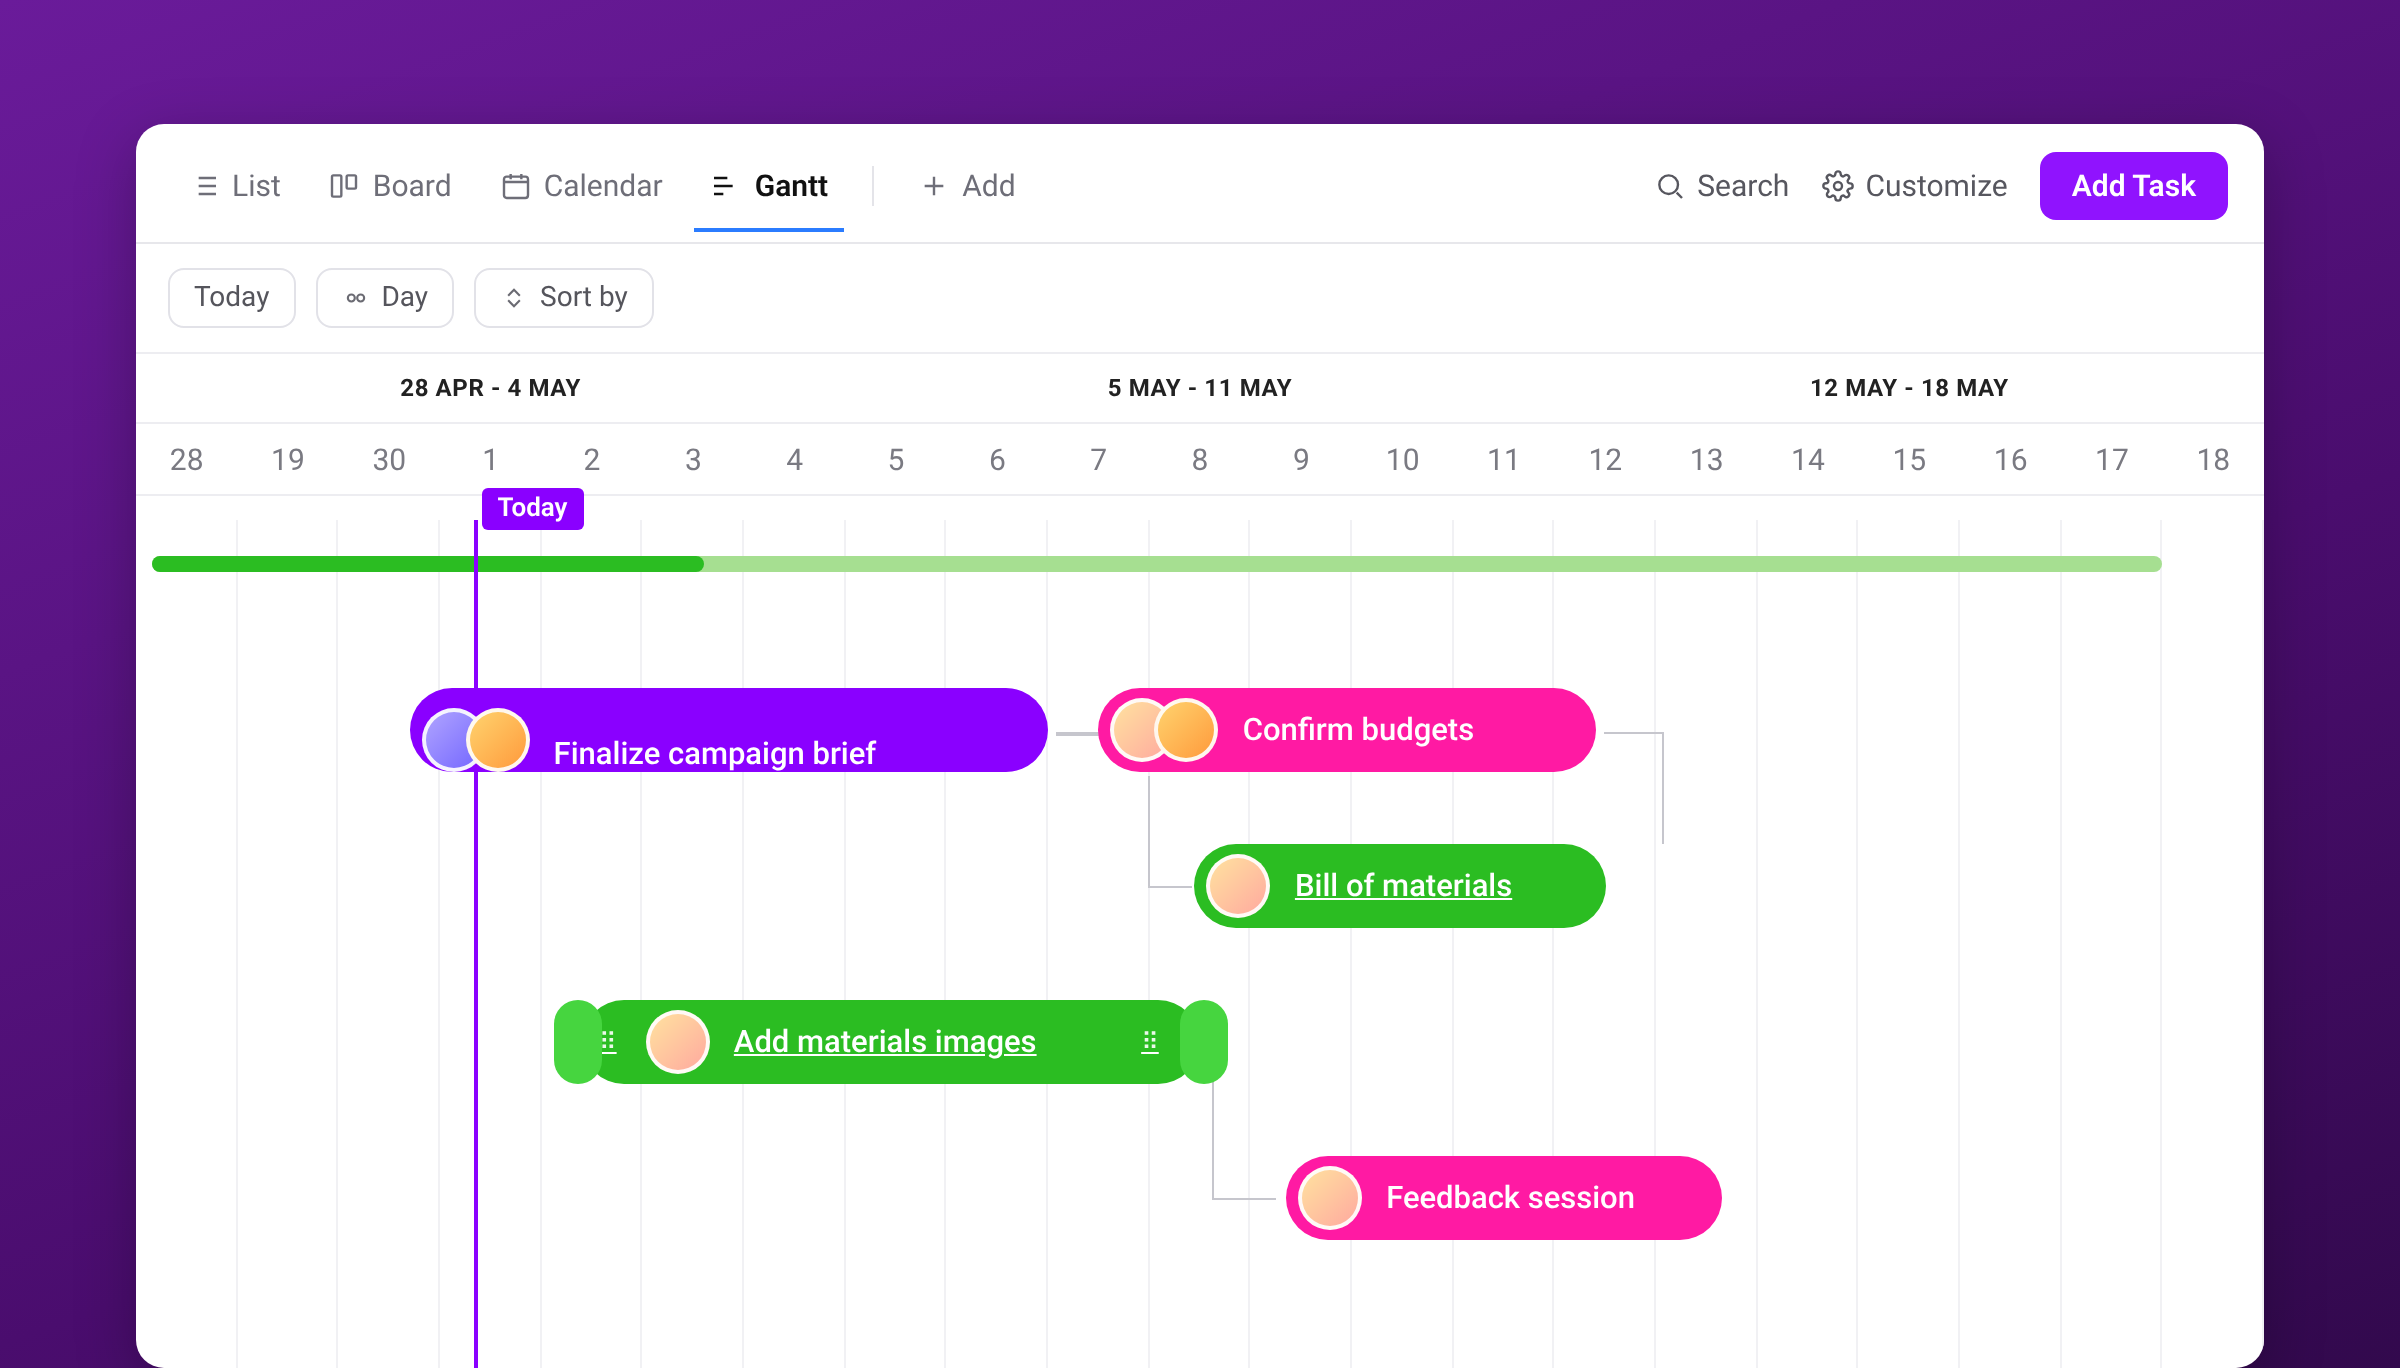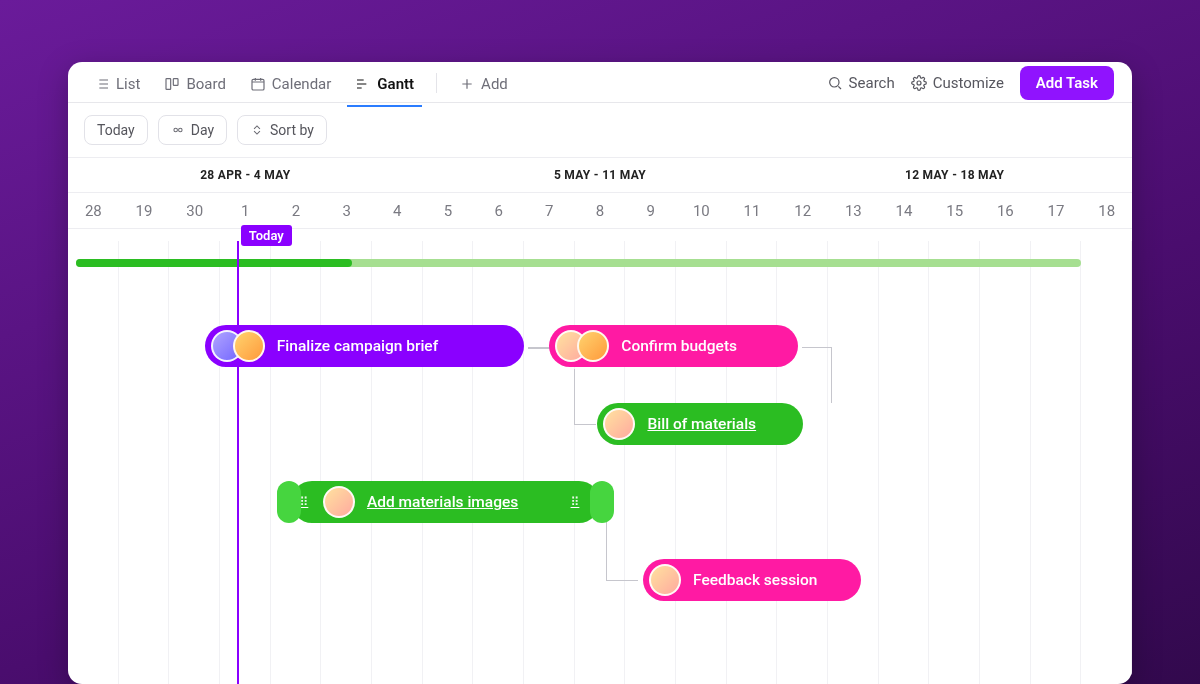--- a/index.html
+++ b/index.html
@@ -18,21 +18,21 @@
     display: flex;
     flex-direction: column;
   }
 
   
   .topbar {
     display: flex; align-items: center;
     padding: 10px 18px 0 18px;
     gap: 8px;
     border-bottom: 1px solid #e7e7eb;
-    height: 41px;
+    height: 60px;
   }
   .view-tab {
     display: inline-flex; align-items: center; gap: 6px;
     color: #6e6e78; font-size: 15px;
     padding: 6px 8px 12px 8px;
     cursor: pointer;
     border-bottom: 2px solid transparent;
     margin-bottom: -1px;
   }
   .view-tab svg { width: 16px; height: 16px; stroke: #6e6e78; fill: none; stroke-width: 1.8; }
@@ -288,21 +288,21 @@
 
       <div class="bars" id="bars">
 
         <div class="dep" style="top:106px;left:460px;width:22px;height:0;"></div>
         <div class="dep" style="top:106px;left:734px;width:30px;height:56px;border-left:none;border-bottom:none;"></div>
         <div class="dep" style="top:128px;left:506px;width:22px;height:56px;border-top:none;border-right:none;"></div>
         <div class="dep" style="top:262px;left:538px;width:32px;height:78px;border-top:none;border-right:none;"></div>
       <div class="progress-bar" style="top: 18px; left: 7.6px; width: 1005.73px;">
             <div class="fill" style="width: 276.133px;"></div>
           </div>
-          <div class="task purplet" style="left: 136.8px; width: 319.2px; top: 84px;">
+          <div class="task purplet" style="left: 136.8px; width: 319.2px; top: 84px; align-items: flex-end;">
             <div class="avastack">
               <div class="ava a4"></div>
               <div class="ava a2"></div>
             </div>
             <span class="lbl">Finalize campaign brief</span>
           </div>
           <div class="task pink" style="left: 481.333px; width: 248.267px; top: 84px;">
             <div class="avastack">
               <div class="ava a3"></div>
               <div class="ava a2"></div>

